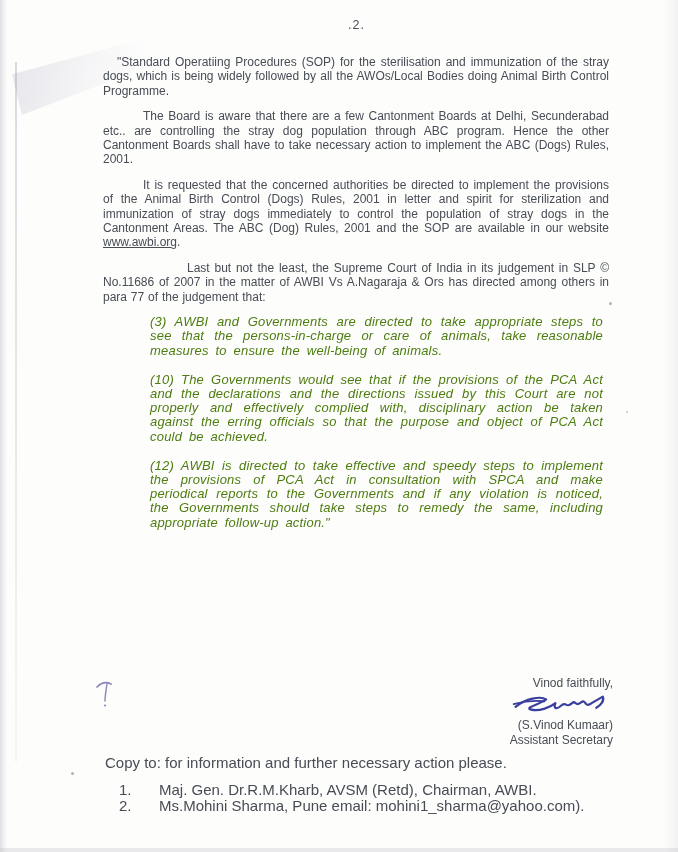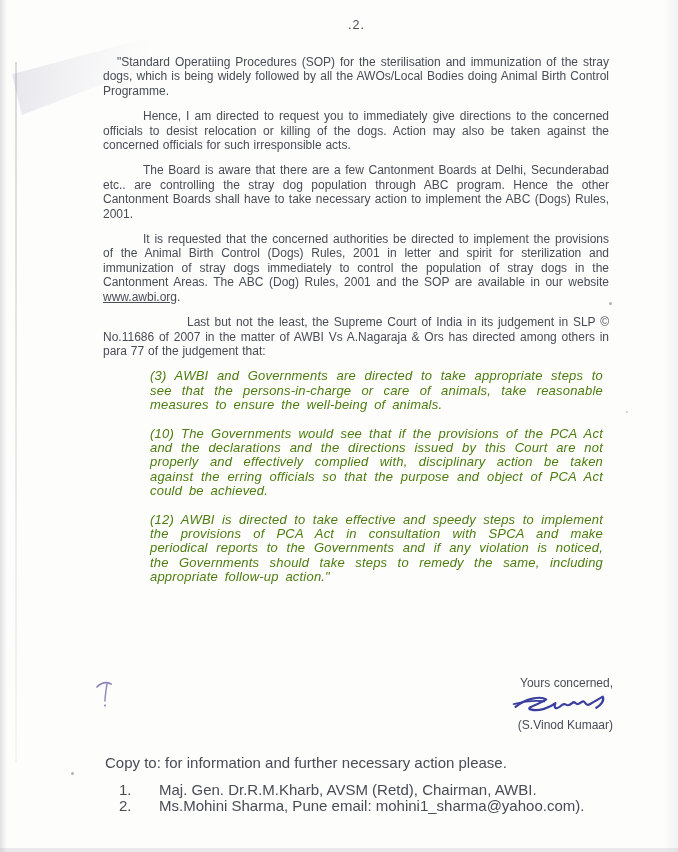--- a/index.html
+++ b/index.html
@@ -82,46 +82,46 @@
   <div class="right-shade"></div>
   <div class="bottom-strip"></div>
   <div class="speck s1"></div>
   <div class="speck s2"></div>
   <div class="speck s3"></div>
 
   <div class="pageno">.2.</div>
 
   <div class="content">
     <p class="p-first">"Standard Operatiing Procedures (SOP) for the sterilisation and immunization of the stray dogs, which is being widely followed by all the AWOs/Local Bodies doing Animal Birth Control Programme.</p>
-    <p class="p-indent">Hence, I am directed to request you to immediately give directions to the concerned officials to desist relocation or killing of the dogs. Action may also be taken against the concerned officials for such irresponsible acts.</p>
     <p class="p-indent">The Board is aware that there are a few Cantonment Boards at Delhi, Secunderabad etc.. are controlling the stray dog population through ABC program. Hence the other Cantonment Boards shall have to take necessary action to implement the ABC (Dogs) Rules, 2001.</p>
     <p class="p-indent"><span>It is requested that the concerned authorities be directed to implement the provisions of the Animal Birth Control (Dogs) Rules, 2001 in letter and spirit for sterilization and immunization of stray dogs immediately to control the population of stray dogs in the Cantonment Areas. The ABC (Dog) Rules, 2001 and the SOP are available in our website </span><span class="url">www.awbi.org</span><span>.</span></p>
     <p class="p-indent-lg">Last but not the least, the Supreme Court of India in its judgement in SLP © No.11686 of 2007 in the matter of AWBI Vs A.Nagaraja &amp; Ors has directed among others in para 77 of the judgement that:</p>
 
     <blockquote>(3) AWBI and Governments are directed to take appropriate steps to see that the persons-in-charge or care of animals, take reasonable measures to ensure the well-being of animals.</blockquote>
     <blockquote>(10) The Governments would see that if the provisions of the PCA Act and the declarations and the directions issued by this Court are not properly and effectively complied with, disciplinary action be taken against the erring officials so that the purpose and object of PCA Act could be achieved.</blockquote>
     <blockquote>(12) AWBI is directed to take effective and speedy steps to implement the provisions of PCA Act in consultation with SPCA and make periodical reports to the Governments and if any violation is noticed, the Governments should take steps to remedy the same, including appropriate follow-up action."</blockquote>
 
   </div>
 
   <div class="ink-mark">
     <svg width="22" height="30" viewBox="0 0 22 30">
       <path d="M3 7 C8 2 13 2 17 4" fill="none" stroke="#7f74b2" stroke-width="1.7" stroke-linecap="round" opacity="0.9"></path>
       <path d="M13 4 C12 10 11 16 11 21" fill="none" stroke="#7f74b2" stroke-width="1.5" stroke-linecap="round" opacity="0.85"></path>
       <circle cx="11" cy="25.5" r="1.1" fill="#7f74b2" opacity="0.85"></circle>
     </svg>
   </div>
 
   <div class="signoff">
-    <div>Yours concerned,</div>
+    <div>Vinod faithfully,</div>
     <svg class="signature-svg" width="100" height="26" viewBox="0 0 104 28">
       <path d="M3 16 C14 7 30 4 36 8 C28 14 12 17 20 19 C28 21 40 17 46 12 C44 17 46 20 53 14 C58 10 57 18 64 12 C68 8 67 17 74 11 C79 7 77 18 85 12 L97 5 C99 9 95 14 90 17" fill="none" stroke="#3a3f9e" stroke-width="2.4" stroke-linecap="round" stroke-linejoin="round"></path>
       <path d="M1 13 C12 10 24 9 34 10" fill="none" stroke="#3a3f9e" stroke-width="2" stroke-linecap="round"></path>
     </svg>
     <div>(S.Vinod Kumaar)</div>
+    <div>Assistant Secretary</div>
   </div>
 
   <div class="copy">
     <div class="copy-heading">Copy to: for information and further necessary action please.</div>
     <div class="copy-row">
       <span class="copy-num">1.</span>
       <span class="copy-text">Maj. Gen. Dr.R.M.Kharb, AVSM (Retd), Chairman, AWBI.</span>
     </div>
     <div class="copy-row">
       <span class="copy-num">2.</span>

